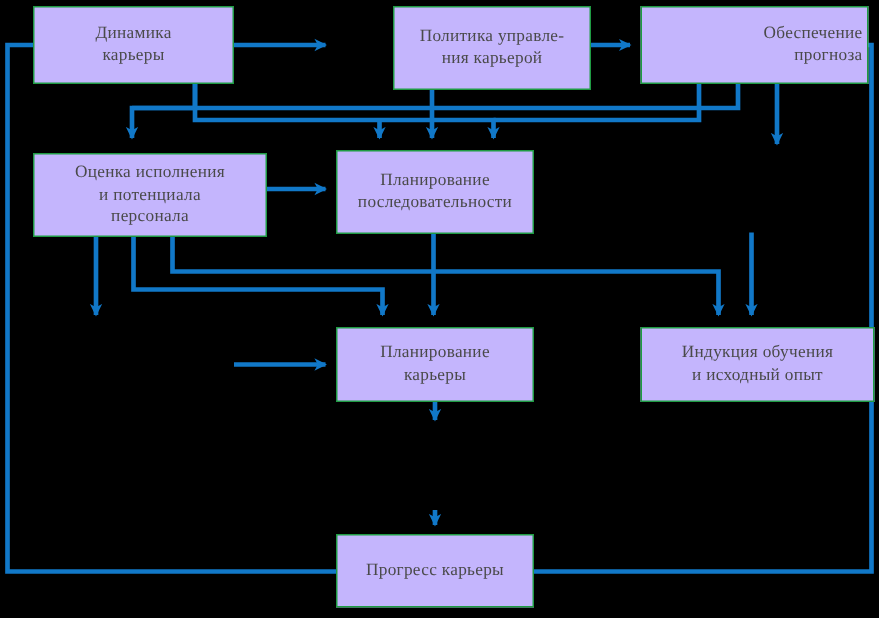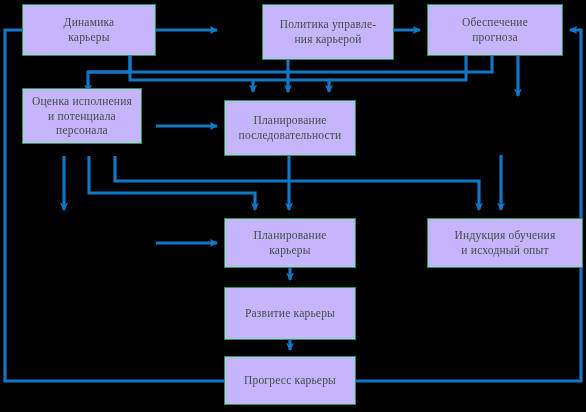--- a/index.html
+++ b/index.html
@@ -82,43 +82,40 @@
   </svg>
 
   <div class="node" style="left:22px;top:4px;width:134px;height:52px;">
     <span>Динамика<br>карьеры</span>
   </div>
 
   <div class="node" style="left:224px;top:4px;width:132px;height:56px;margin-left:38px;">
     <span>Политика управле-<br>ния   карьерой</span>
   </div>
 
-  <div class="node" style="left:427px;top:4px;width:136px;height:52px;">
+  <div class="node" style="left:427px;top:4px;width:152px;height:52px;text-align:right;">
     <span>Обеспечение<br>прогноза</span>
   </div>
 
-  <div class="node" style="left:22px;top:88px;width:120px;height:56px;">
+  <div class="node" style="left:22px;top:102px;width:156px;height:56px;">
     <span>Оценка исполнения<br>и потенциала<br>персонала</span>
   </div>
 
   <div class="node" style="left:224px;top:100px;width:132px;height:56px;">
     <span>Планирование<br>последовательности</span>
   </div>
 
 
 
   <div class="node" style="left:224px;top:218px;width:132px;height:50px;">
     <span>Планирование<br>карьеры</span>
   </div>
 
   <div class="node" style="left:427px;top:218px;width:156px;height:50px;">
     <span>Индукция обучения<br>и исходный опыт</span>
   </div>
 
-  <div class="node" style="left:224px;top:287px;width:132px;height:53px;">
-    <span>Развитие карьеры</span>
-  </div>
 
   <div class="node" style="left:224px;top:356px;width:132px;height:49px;">
     <span>Прогресс карьеры</span>
   </div>
 
 </div>
 
 </body></html>

